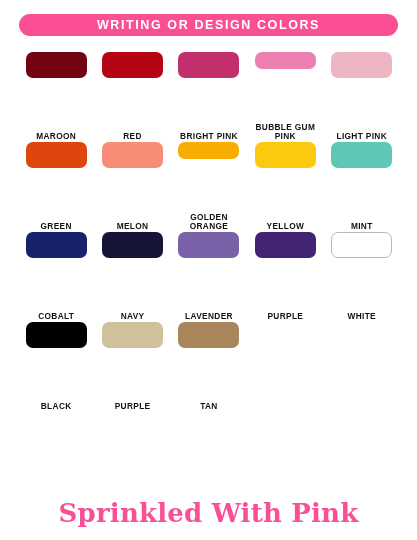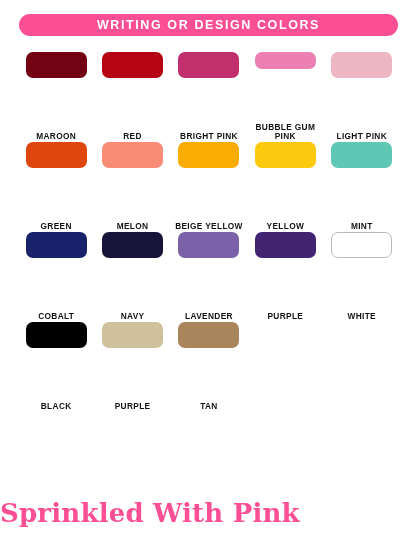--- a/index.html
+++ b/index.html
@@ -82,20 +82,21 @@
     line-height: 1.15;
     width: 74px;
     font-family: "Liberation Sans", sans-serif;
   }
   
   .footer-logo {
     position: absolute;
     left: 0;
     top: 500px;
     width: 417px;
+    text-align: center;
     color: #FB4F95;
     font-size: 26px;
     font-weight: bold;
     font-family: "DejaVu Serif", serif;
     letter-spacing: 0.2px;
     line-height: 1;
   }
 </style>
 </head>
 <body>
@@ -133,21 +134,21 @@
         <div class="cell">
           <div class="swatch" style="background: rgb(223, 70, 13);"></div>
           <div class="swatch-label">GREEN</div>
         </div>
         <div class="cell">
           <div class="swatch" style="background: rgb(249, 140, 119);"></div>
           <div class="swatch-label">MELON</div>
         </div>
         <div class="cell">
           <div class="swatch" style="background: rgb(249, 172, 4);"></div>
-          <div class="swatch-label">BEIGE YELLOW</div>
+          <div class="swatch-label">GOLDEN ORANGE</div>
         </div>
         <div class="cell">
           <div class="swatch" style="background: rgb(253, 201, 15);"></div>
           <div class="swatch-label">YELLOW</div>
         </div>
         <div class="cell">
           <div class="swatch" style="background: rgb(95, 200, 180);"></div>
           <div class="swatch-label">MINT</div>
         </div>
       </div>

